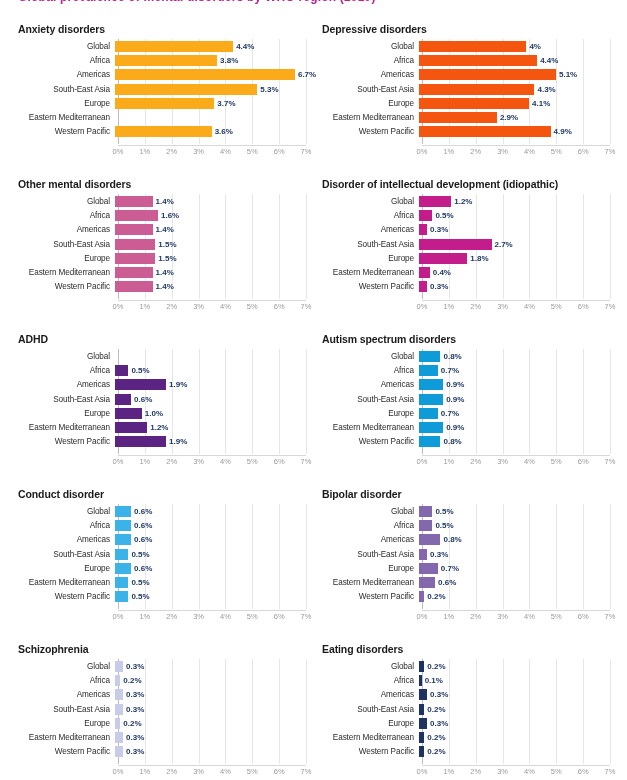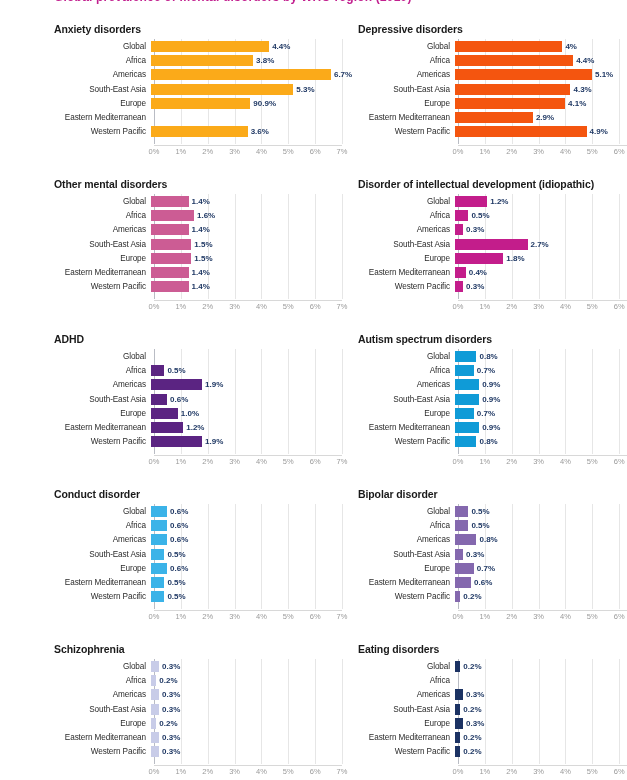--- a/index.html
+++ b/index.html
@@ -4,21 +4,21 @@
 <style>
   * { box-sizing: border-box; }
   html, body {
     margin: 0; padding: 0;
     width: 627px; height: 780px;
     background: #ffffff;
     font-family: "Liberation Sans", sans-serif;
     overflow: hidden;
   }
 
-  #page { position: relative; width: 563px; height: 780px; background:#fff;margin-left:36px; }
+  #page { position: relative; width: 563px; height: 780px; background:#fff; }
 
   
   .top-strip {
     position: absolute; top: 0; left: 0; width: 627px; height: 7px;
     overflow: hidden;
   }
   .top-strip .clip {
     position: absolute; top: -10px; left: 18px;
     font-size: 12px; font-weight: bold; color: #c2208f;
     white-space: nowrap; letter-spacing: .2px;
@@ -142,21 +142,21 @@
               <div class="rlabel">South-East Asia</div>
               <div class="barwrap">
                 <div class="bar" style="width: 142.343px; background: rgb(251, 170, 25);"></div>
                 <div class="vlabel" style="left: 143.343px;">5.3%</div>
               </div>
             </div>
             <div class="row" style="top: 58.8px;">
               <div class="rlabel">Europe</div>
               <div class="barwrap">
                 <div class="bar" style="width: 99.3714px; background: rgb(251, 170, 25);"></div>
-                <div class="vlabel" style="left: 100.371px;">90.9%</div>
+                <div class="vlabel" style="left: 100.371px;">3.7%</div>
               </div>
             </div>
             <div class="row" style="top: 73px;">
               <div class="rlabel">Eastern Mediterranean</div>
             </div>
             <div class="row" style="top: 87.2px;">
               <div class="rlabel">Western Pacific</div>
               <div class="barwrap">
                 <div class="bar" style="width: 96.6857px; background: rgb(251, 170, 25);"></div>
                 <div class="vlabel" style="left: 97.6857px;">3.6%</div>
@@ -804,20 +804,24 @@
           <div class="rows">
             <div class="row" style="top: 2px;">
               <div class="rlabel">Global</div>
               <div class="barwrap">
                 <div class="bar" style="width: 5.37143px; background: rgb(27, 50, 99);"></div>
                 <div class="vlabel" style="left: 6.37143px;">0.2%</div>
               </div>
             </div>
             <div class="row" style="top: 16.2px;">
               <div class="rlabel">Africa</div>
+              <div class="barwrap">
+                <div class="bar" style="width: 2.68571px; background: rgb(27, 50, 99);"></div>
+                <div class="vlabel" style="left: 3.68571px;">0.1%</div>
+              </div>
             </div>
             <div class="row" style="top: 30.4px;">
               <div class="rlabel">Americas</div>
               <div class="barwrap">
                 <div class="bar" style="width: 8.05714px; background: rgb(27, 50, 99);"></div>
                 <div class="vlabel" style="left: 9.05714px;">0.3%</div>
               </div>
             </div>
             <div class="row" style="top: 44.6px;">
               <div class="rlabel">South-East Asia</div>

